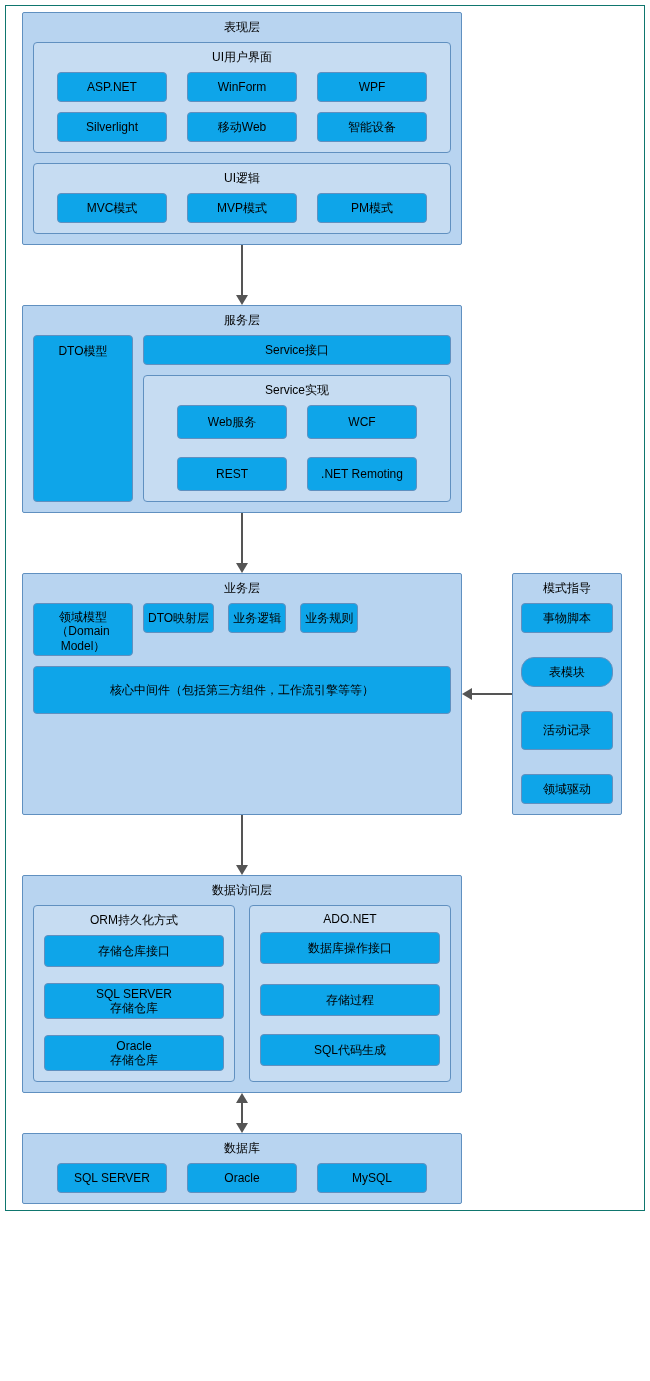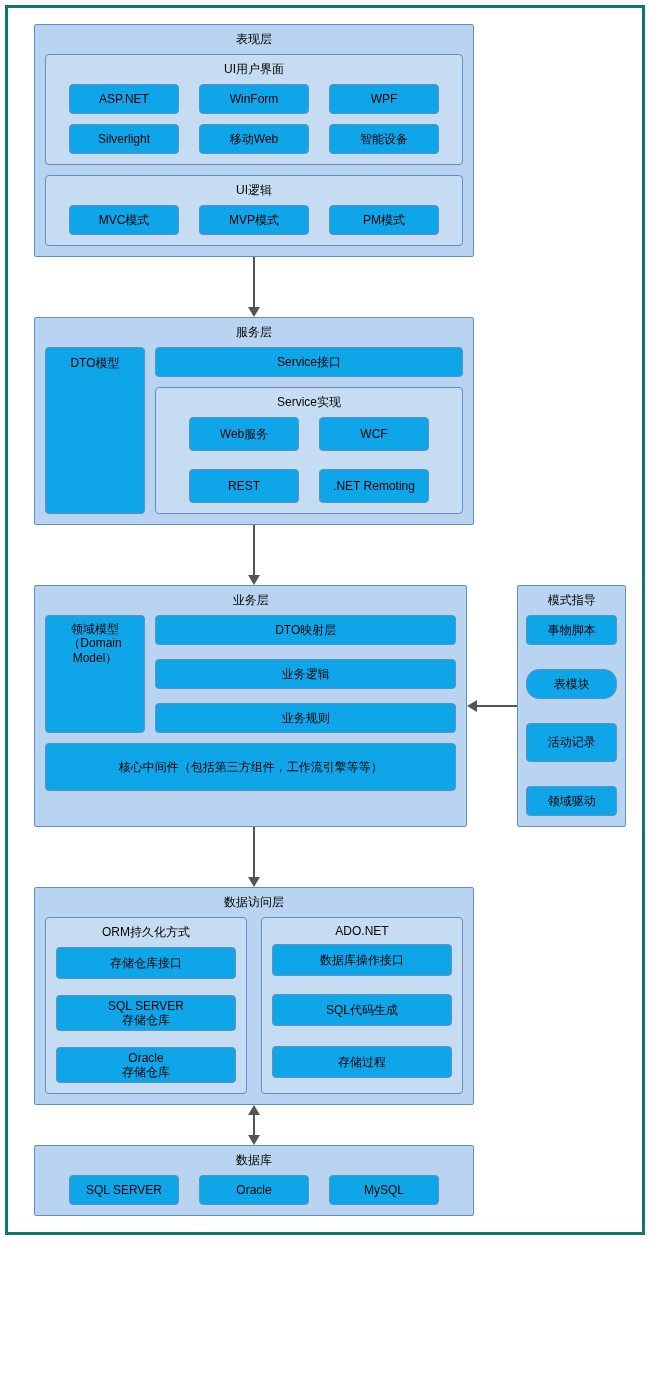--- a/index.html
+++ b/index.html
@@ -6,22 +6,22 @@
   body {
     margin: 0;
     padding: 5px;
     width: 650px;
     font-family: Arial, sans-serif;
     font-size: 12px;
     color: #000;
     background: #fff;
   }
   .outer {
-    border: 3px solid #0f766e;
-    padding: 16px;
+    border: 1px solid #0f766e;
+    padding: 6px;
   }
   .layer {
     border: 1px solid #6090c0;
     background: #b8d4f0;
     border-radius: 2px;
     padding: 6px 10px 10px 10px;
     margin: 0;
   }
   .panel {
     border: 1px solid #6090c0;
@@ -149,21 +149,21 @@
   <div class="vconn" style="width:440px; margin-left:10px;">
     <div class="line-v" style="height:50px;"></div>
     <div class="ah-d"></div>
   </div>
 
   <div class="wrap-row" style="align-items:stretch;">
     <div class="layer w-col" style="margin-left:10px;">
       <div class="title">业务层</div>
       <div style="display:flex; gap:10px;">
         <div class="node" style="width:100px; align-items:flex-start; padding-top:6px;">领域模型（Domain Model）</div>
-        <div style="flex:1; display:flex; flex-direction:column; gap:14px;">
+        <div style="flex:1; display:flex; flex-direction:row; gap:14px;">
           <div class="node h30">DTO映射层</div>
           <div class="node h30">业务逻辑</div>
           <div class="node h30">业务规则</div>
         </div>
       </div>
       <div class="node mt10" style="height:48px;">核心中间件（包括第三方组件，工作流引擎等等）</div>
     </div>
 
     <div class="wrap-row" style="align-self:center;">
       <div class="ah-l"></div>
@@ -191,22 +191,22 @@
         <div class="title">ORM持久化方式</div>
         <div class="node" style="height:32px;">存储仓库接口</div>
         <div class="node" style="height:36px; margin-top:16px; white-space:pre-line;">SQL SERVER
 存储仓库</div>
         <div class="node" style="height:36px; margin-top:16px; white-space:pre-line;">Oracle
 存储仓库</div>
       </div>
       <div class="panel" style="flex:1;">
         <div class="title">ADO.NET</div>
         <div class="node" style="height:32px;">数据库操作接口</div>
+        <div class="node" style="height:32px; margin-top:20px;">存储过程</div>
         <div class="node" style="height:32px; margin-top:18px;">SQL代码生成</div>
-        <div class="node" style="height:32px; margin-top:20px;">存储过程</div>
       </div>
     </div>
   </div>
 
   <div class="vconn" style="width:440px; margin-left:10px;">
     <div class="ah-u"></div>
     <div class="line-v" style="height:20px;"></div>
     <div class="ah-d"></div>
   </div>
 

